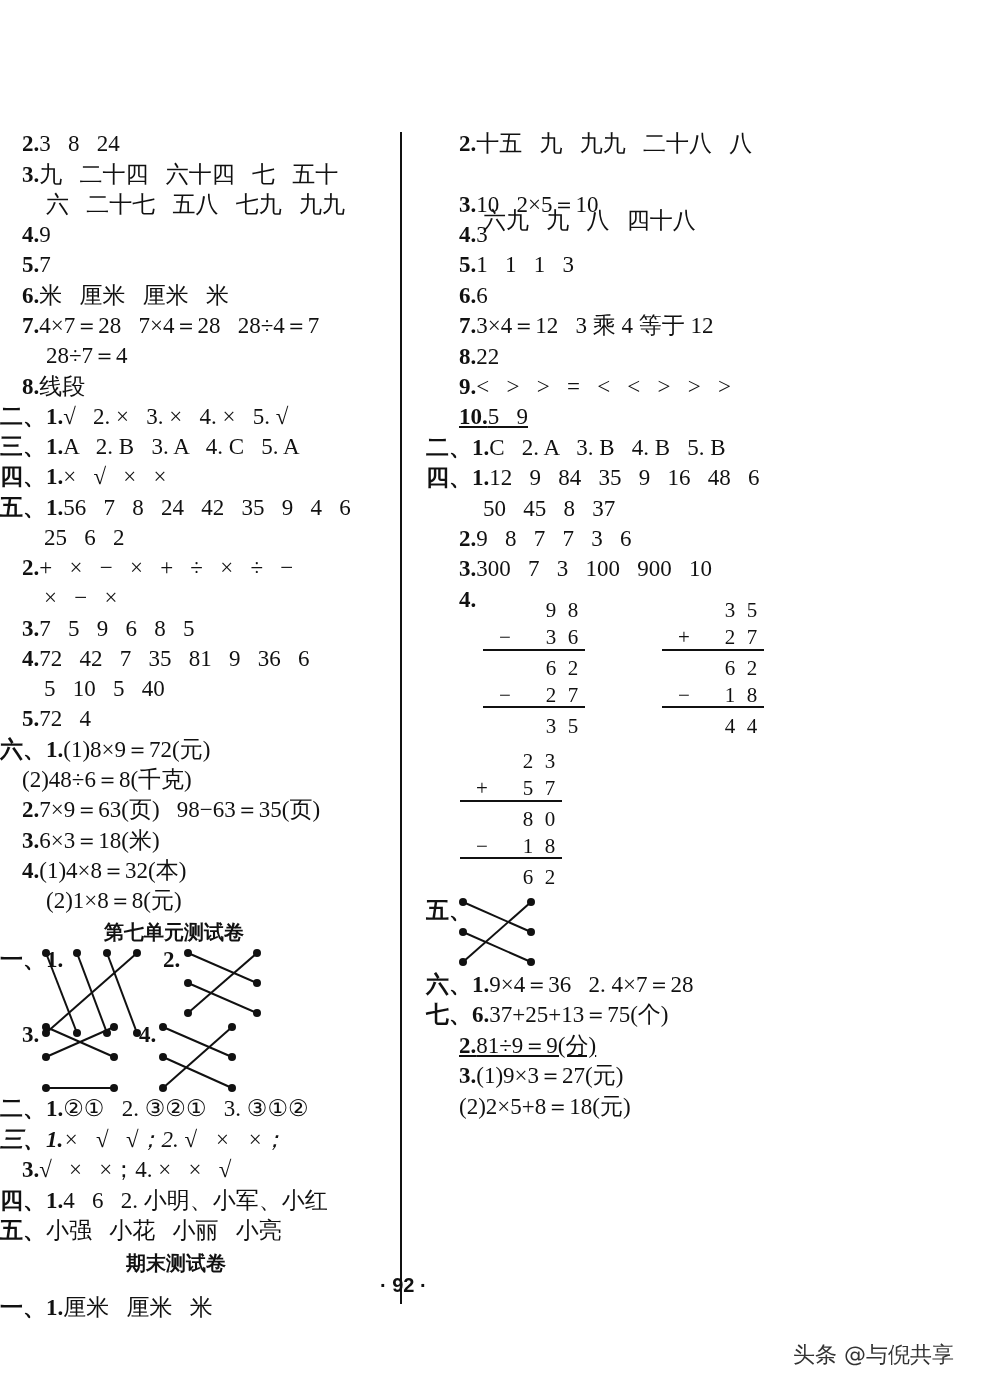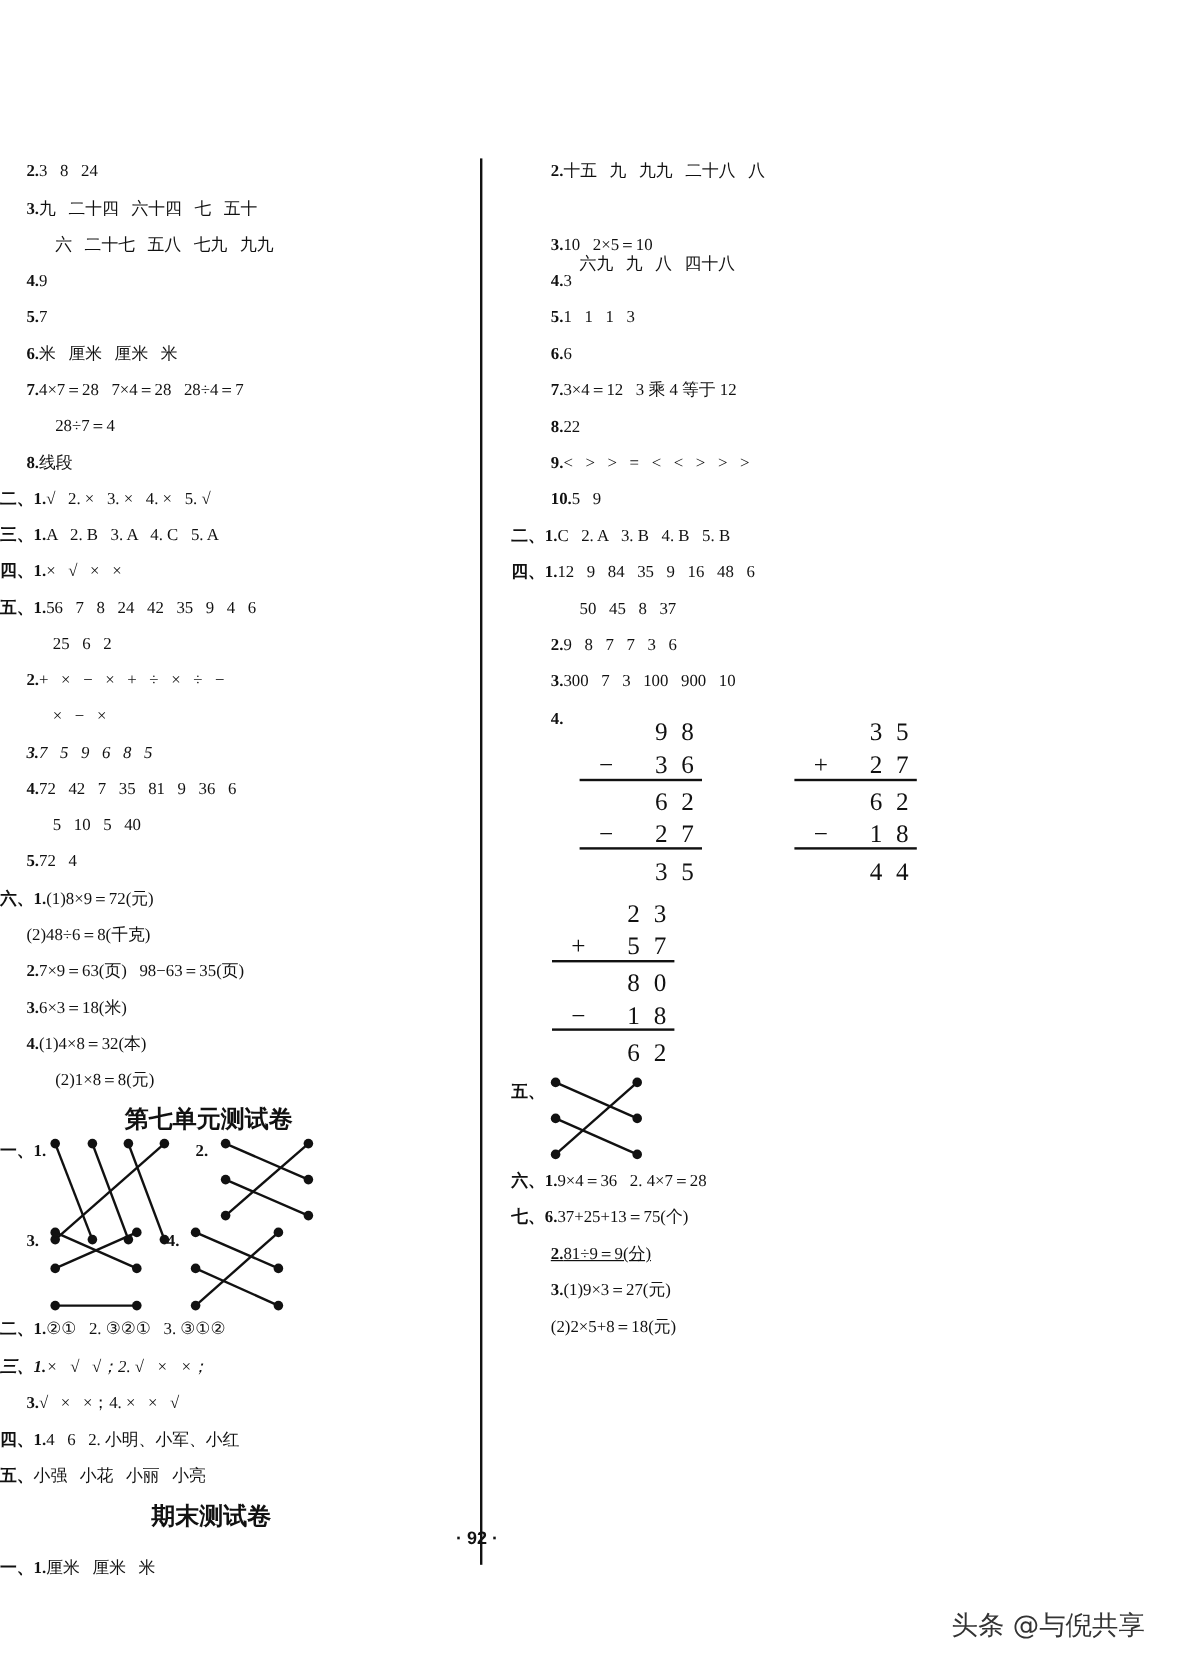--- a/index.html
+++ b/index.html
@@ -1,22 +1,22 @@
 <!DOCTYPE html>
 <html><head>
 <meta charset="utf-8">
 <style>
   html, body { margin:0; padding:0; background:#ffffff; }
   body { width:1000px; height:1387px; position:relative; overflow:hidden;
          font-family:"Liberation Serif","DejaVu Serif",serif; color:#111; }
-  .line { position:absolute; font-size:14px; line-height:26px; white-space:pre; }
+  .line { position:absolute; font-size:23px; line-height:26px; white-space:pre; }
   .line b.n { font-family:"Liberation Serif",serif; font-weight:bold; }
   .heading { position:absolute; font-size:20px; font-weight:bold; font-family:"DejaVu Sans","Liberation Sans",sans-serif; }
   .divider { position:absolute; left:400px; top:132px; width:2px; height:1172px; background:#111; }
-  .page-num { position:absolute; left:380px; top:1274px; font-family:"Liberation Sans",sans-serif; font-size:15px; font-weight:bold; }
+  .page-num { position:absolute; left:380px; top:1274px; font-family:"Liberation Sans",sans-serif; font-size:20px; font-weight:bold; }
   .watermark { position:absolute; left:793px; top:1340px; font-family:"DejaVu Sans",sans-serif; font-size:22px; color:#333; }
   .vert { position:absolute; font-size:21px; line-height:26px; }
   .vert .digit { position:absolute; width:20px; text-align:center; }
   .vert .rule { position:absolute; height:2px; background:#111; }
   svg.match { position:absolute; left:0; top:0; width:1000px; height:1387px; pointer-events:none; }
 </style>
 </head>
 <body>
 
 <div>
@@ -30,21 +30,21 @@
       <div class="line" style="left: 22px; top: 313px;"><b class="n">7.</b><span>4×7＝28   7×4＝28   28÷4＝7</span></div>
       <div class="line" style="left: 46px; top: 343px;"><span>28÷7＝4</span></div>
       <div class="line" style="left: 22px; top: 374px;"><b class="n">8.</b><span>线段</span></div>
       <div class="line" style="left: 0px; top: 404px;"><b class="n">二、1.</b><span>√   2. ×   3. ×   4. ×   5. √</span></div>
       <div class="line" style="left: 0px; top: 434px;"><b class="n">三、1.</b><span>A   2. B   3. A   4. C   5. A</span></div>
       <div class="line" style="left: 0px; top: 464px;"><b class="n">四、1.</b><span>×   √   ×   ×</span></div>
       <div class="line" style="left: 0px; top: 495px;"><b class="n">五、1.</b><span>56   7   8   24   42   35   9   4   6</span></div>
       <div class="line" style="left: 44px; top: 525px;"><span>25   6   2</span></div>
       <div class="line" style="left: 22px; top: 555px;"><b class="n">2.</b><span>+   ×   −   ×   +   ÷   ×   ÷   −</span></div>
       <div class="line" style="left: 44px; top: 585px;"><span>×   −   ×</span></div>
-      <div class="line" style="left: 22px; top: 616px; font-style: italic;"><b class="n">3.</b><span>7   5   9   6   8   5</span></div>
+      <div class="line" style="left: 22px; top: 616px;"><b class="n">3.</b><span>7   5   9   6   8   5</span></div>
       <div class="line" style="left: 22px; top: 646px;"><b class="n">4.</b><span>72   42   7   35   81   9   36   6</span></div>
       <div class="line" style="left: 44px; top: 676px;"><span>5   10   5   40</span></div>
       <div class="line" style="left: 22px; top: 706px;"><b class="n">5.</b><span>72   4</span></div>
       <div class="line" style="left: 0px; top: 737px;"><b class="n">六、1.</b><span>(1)8×9＝72(元)</span></div>
       <div class="line" style="left: 22px; top: 767px;"><span>(2)48÷6＝8(千克)</span></div>
       <div class="line" style="left: 22px; top: 797px;"><b class="n">2.</b><span>7×9＝63(页)   98−63＝35(页)</span></div>
       <div class="line" style="left: 22px; top: 828px;"><b class="n">3.</b><span>6×3＝18(米)</span></div>
       <div class="line" style="left: 22px; top: 858px;"><b class="n">4.</b><span>(1)4×8＝32(本)</span></div>
       <div class="line" style="left: 46px; top: 888px; text-align: center;"><span>(2)1×8＝8(元)</span></div>
     </div>
@@ -70,21 +70,21 @@
   <div id="right-col">
       <div class="line" style="left: 459px; top: 131px;"><b class="n">2.</b><span>十五   九   九九   二十八   八</span></div>
       <div class="line" style="left: 483px; top: 162px; margin-top: 46px;"><span>六九   九   八   四十八</span></div>
       <div class="line" style="left: 459px; top: 192px;"><b class="n">3.</b><span>10   2×5＝10</span></div>
       <div class="line" style="left: 459px; top: 222px;"><b class="n">4.</b><span>3</span></div>
       <div class="line" style="left: 459px; top: 252px;"><b class="n">5.</b><span>1   1   1   3</span></div>
       <div class="line" style="left: 459px; top: 283px;"><b class="n">6.</b><span>6</span></div>
       <div class="line" style="left: 459px; top: 313px;"><b class="n">7.</b><span>3×4＝12   3 乘 4 等于 12</span></div>
       <div class="line" style="left: 459px; top: 344px;"><b class="n">8.</b><span>22</span></div>
       <div class="line" style="left: 459px; top: 374px;"><b class="n">9.</b><span>&lt;   &gt;   &gt;   =   &lt;   &lt;   &gt;   &gt;   &gt;</span></div>
-      <div class="line" style="left: 459px; top: 404px;"><b class="n">10.</b><span>5   9</span></div>
+      <div class="line" style="left: 459px; top: 404px; text-decoration: underline;"><b class="n">10.</b><span>5   9</span></div>
       <div class="line" style="left: 426px; top: 435px;"><b class="n">二、1.</b><span>C   2. A   3. B   4. B   5. B</span></div>
       <div class="line" style="left: 426px; top: 465px;"><b class="n">四、1.</b><span>12   9   84   35   9   16   48   6</span></div>
       <div class="line" style="left: 483px; top: 496px;"><span>50   45   8   37</span></div>
       <div class="line" style="left: 459px; top: 526px;"><b class="n">2.</b><span>9   8   7   7   3   6</span></div>
       <div class="line" style="left: 459px; top: 556px;"><b class="n">3.</b><span>300   7   3   100   900   10</span></div>
       <div class="line" style="left: 459px; top: 587px;"><b class="n">4.</b><span></span></div>
     </div>
   <div id="vcalcs">
       <div class="vert" style="left: 483px; top: 597px;">
         <span class="digit" style="left: 58px; top: 0px;">9</span>

